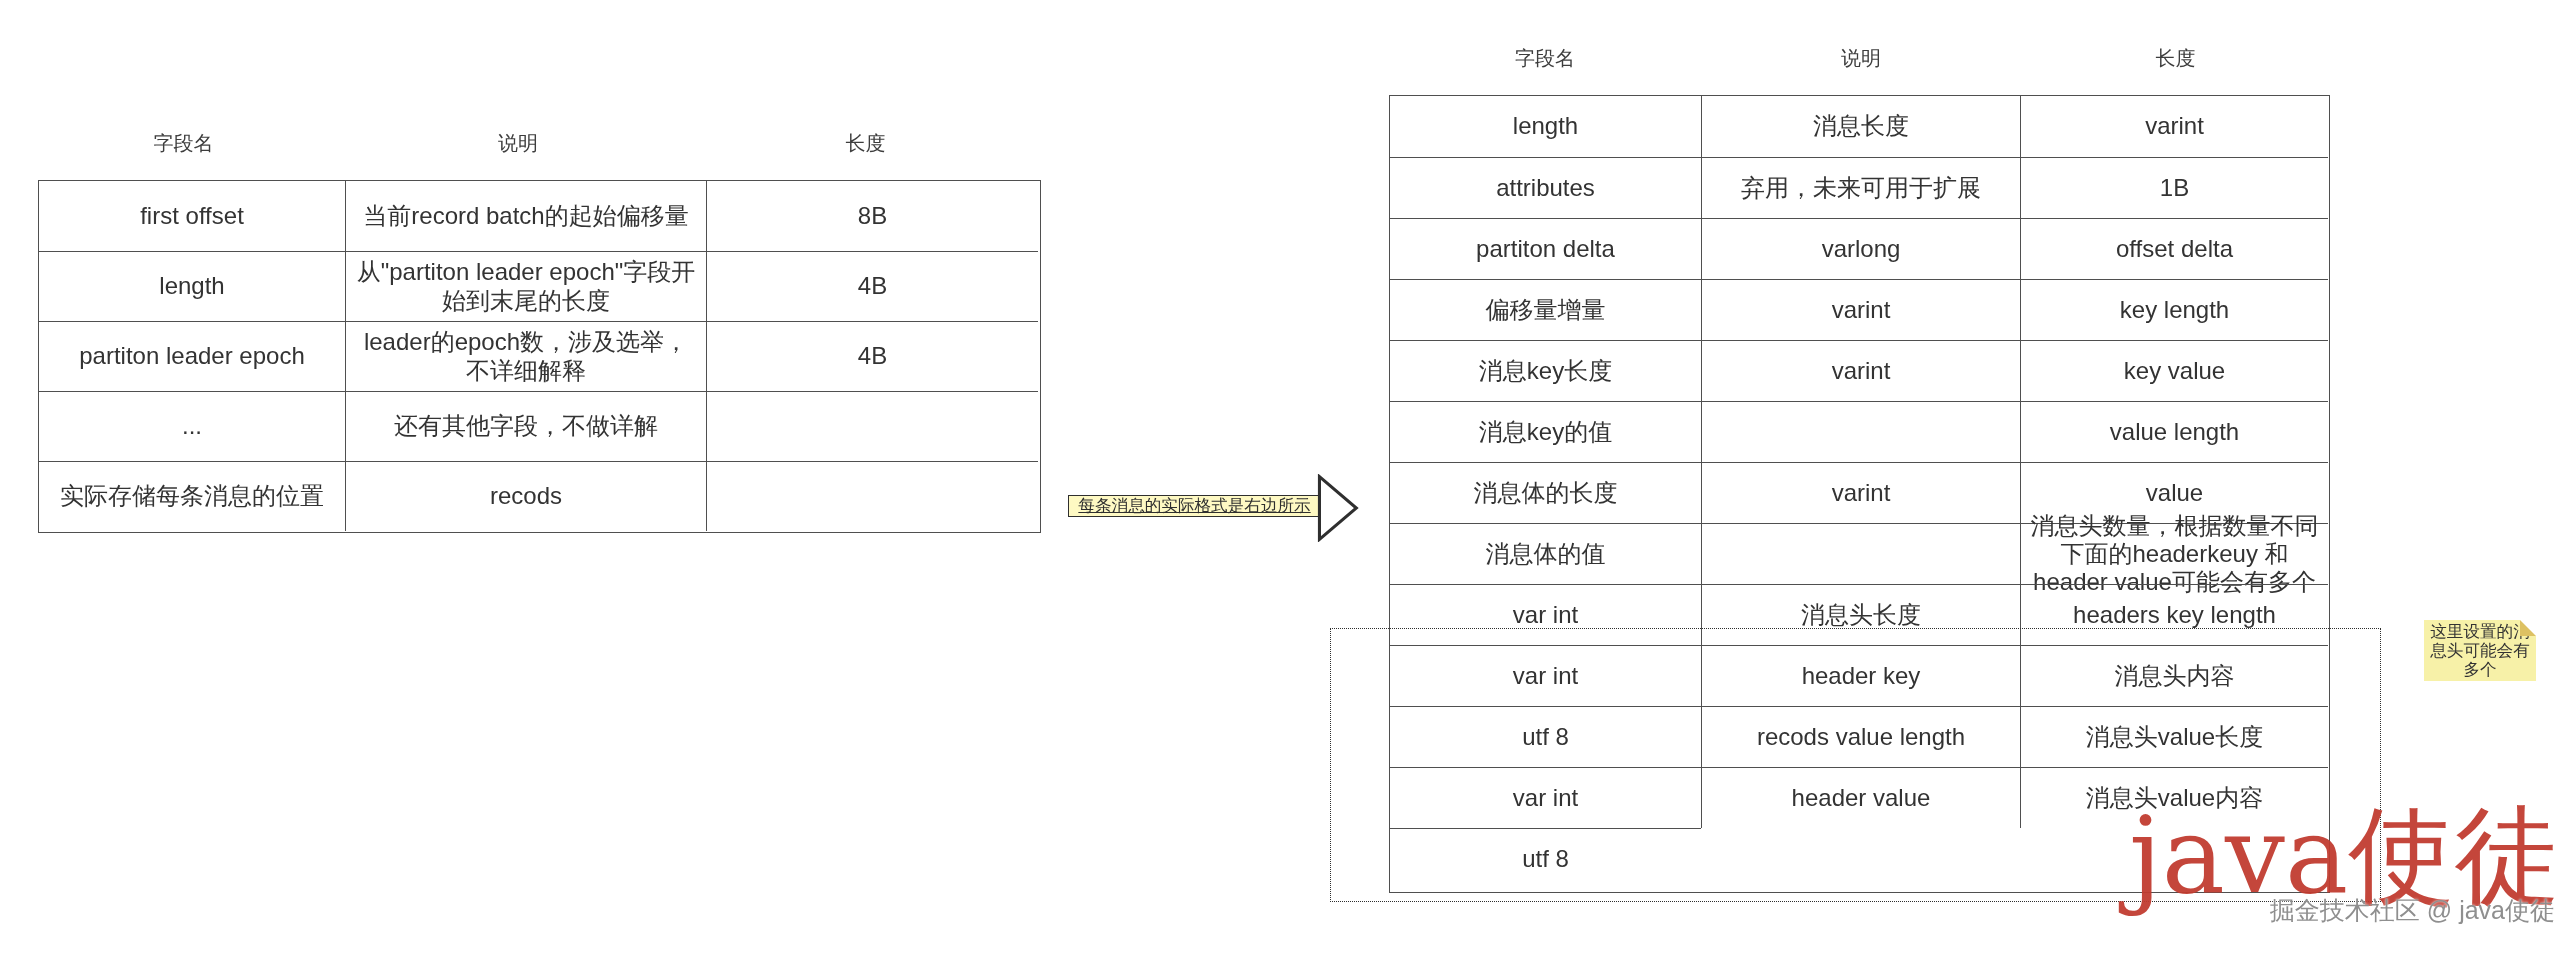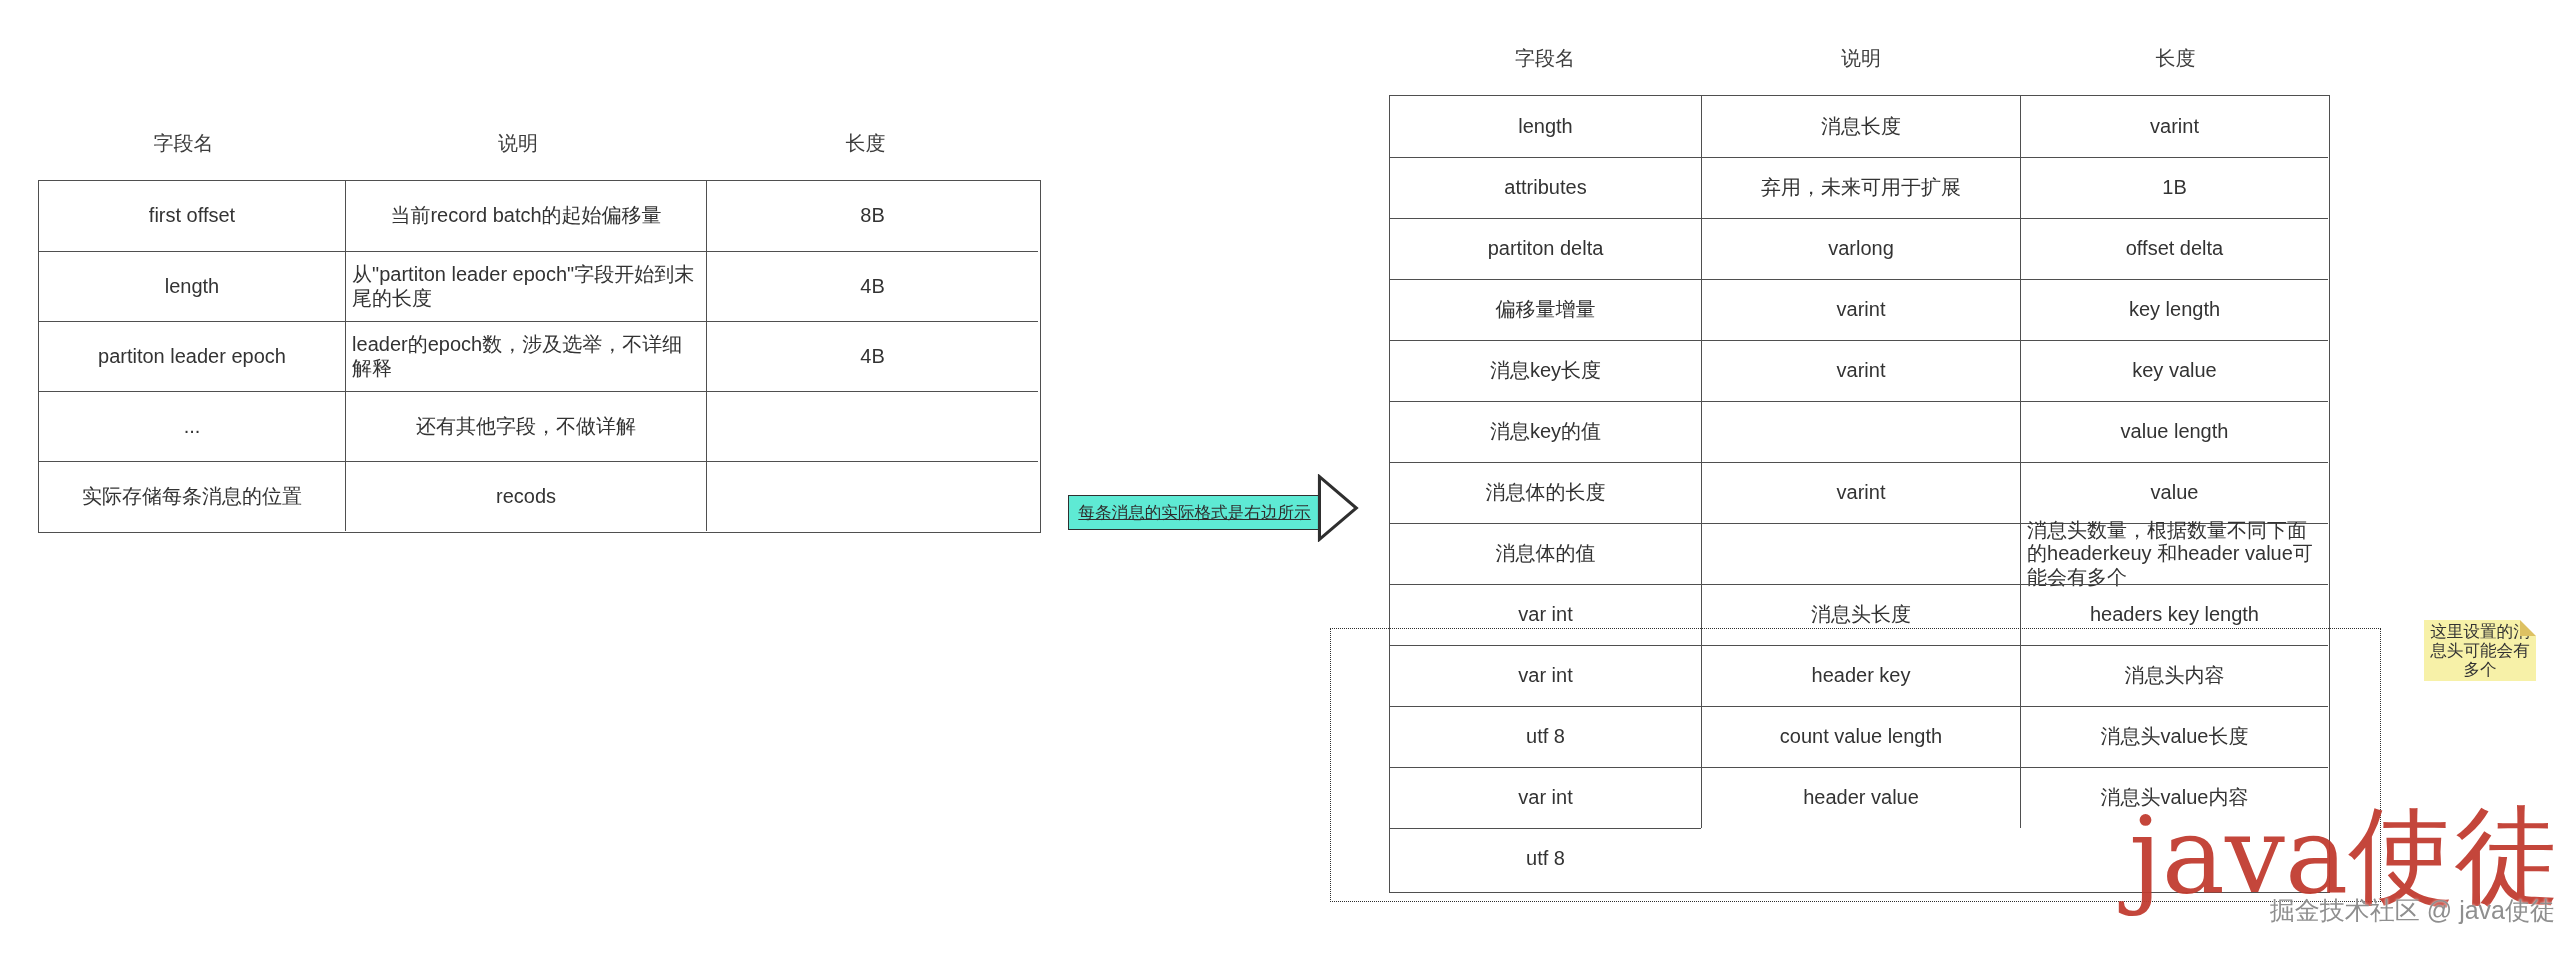--- a/index.html
+++ b/index.html
@@ -11,29 +11,29 @@
   .labels span{display:flex;align-items:center;justify-content:center;font-size:20px;color:#3d3d3d;}
   .labels.left-l{left:29.5px;top:126px;width:1003px;height:34px;grid-template-columns:308px 361px 334px;}
   .labels.right-l{left:1389px;top:41px;width:941px;height:34px;grid-template-columns:312px 320px 309px;}
 
   
   .tbl{position:absolute;display:grid;border:1.8px solid #4f4f4f;box-sizing:border-box;z-index:2;background:transparent;}
   .tbl.left-t{left:38px;top:180px;width:1003px;height:353px;
               grid-template-columns:306px 361px 332px;grid-auto-rows:70px;}
   .tbl.right-t{left:1389px;top:95px;width:941px;height:798px;
                grid-template-columns:311px 319px 308px;grid-auto-rows:61px;}
-  .cell{display:flex;align-items:center;justify-content:center;
-        font-size:20px;line-height:1.18;padding:0 6.1px;box-sizing:border-box;
+  .cell{display:flex;align-items:center;justify-content:center;text-align:center;
+        font-size:24px;line-height:1.18;padding:0 6.1px;box-sizing:border-box;
         border-left:1.2px solid #4f4f4f;border-top:1.2px solid #4f4f4f;overflow:visible;}
   .cell:nth-child(3n+1){border-left:none;}
   .cell:nth-child(-n+3){border-top:none;}
 
   
   .flow-arrow{position:absolute;left:0;top:0;z-index:3;}
-  .arrow-shaft{position:absolute;left:1068px;top:495px;width:253px;height:35px;background:#5eead4;
+  .arrow-shaft{position:absolute;left:1068px;top:495px;width:253px;height:22px;background:#fef9c3;
                border:1.2px solid #2f2f2f;display:flex;align-items:center;justify-content:center;box-sizing:border-box;}
   .arrow-shaft span{font-size:16.6px;color:#2f2f2f;text-decoration:underline;white-space:nowrap;}
   .arrow-head{position:absolute;left:1317px;top:474px;width:43px;height:68px;}
 
   
   .dashed-box{position:absolute;left:1330px;top:628px;width:1051px;height:274px;
               border:1.8px dotted #2e2e2e;box-sizing:border-box;z-index:4;pointer-events:none;}
 
   
   .note{position:absolute;left:2424px;top:620px;width:112px;height:61px;background:#f7f1a8;
@@ -118,21 +118,21 @@
     <div class="cell">消息体的值</div>
     <div class="cell"></div>
     <div class="cell">消息头数量，根据数量不同下面的headerkeuy 和header value可能会有多个</div>
     <div class="cell">var int</div>
     <div class="cell">消息头长度</div>
     <div class="cell">headers key length</div>
     <div class="cell">var int</div>
     <div class="cell">header key</div>
     <div class="cell">消息头内容</div>
     <div class="cell">utf 8</div>
-    <div class="cell">count value length</div>
+    <div class="cell">recods value length</div>
     <div class="cell">消息头value长度</div>
     <div class="cell">var int</div>
     <div class="cell">header value</div>
     <div class="cell">消息头value内容</div>
     <div class="cell">utf 8</div>
   </div>
 
   <div class="dashed-box"></div>
 
   <div class="note">

